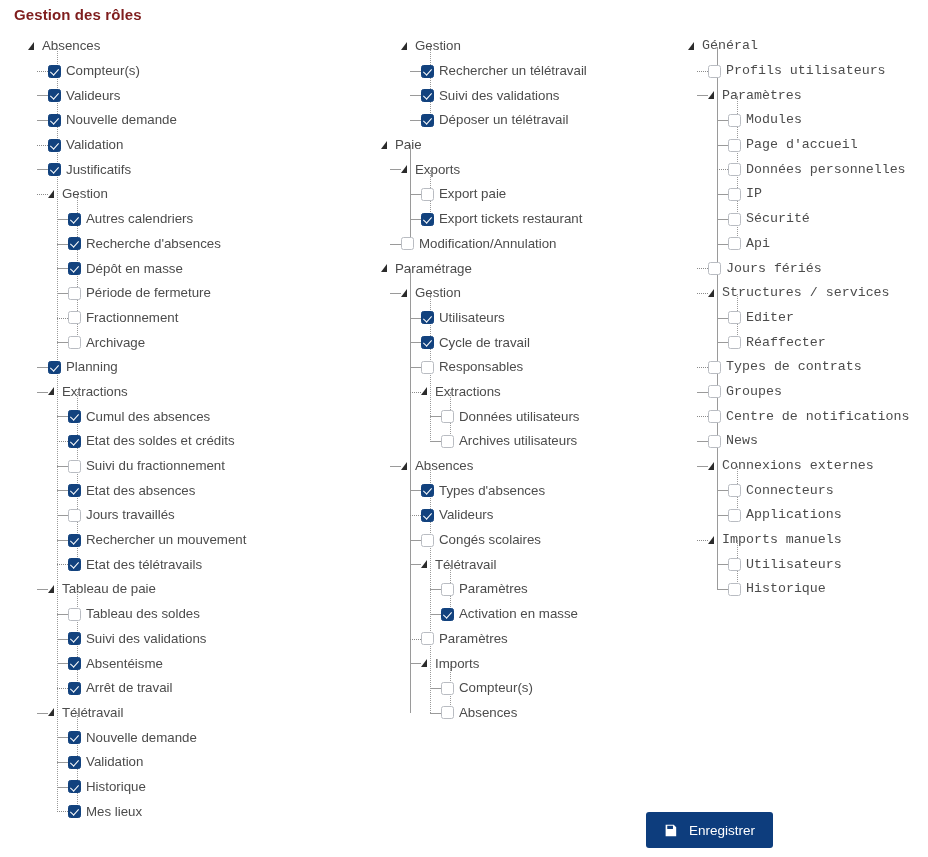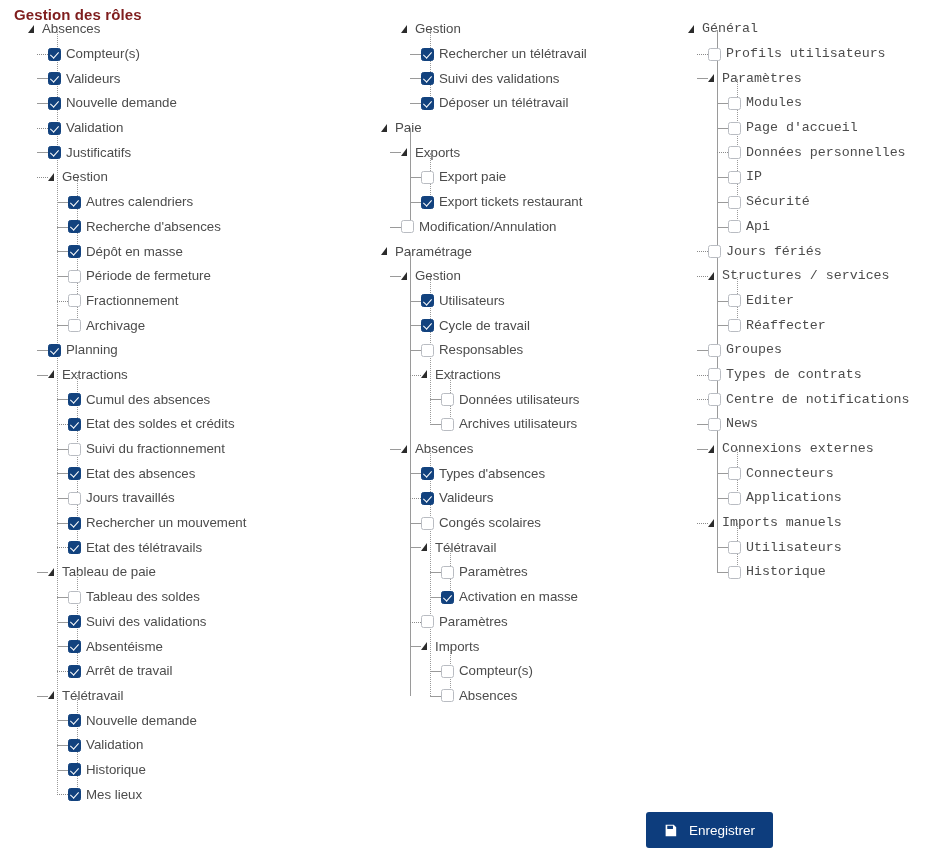--- a/index.html
+++ b/index.html
@@ -10,21 +10,21 @@
     color:#4a4a4a;
     overflow:hidden;
     position:relative;
   }
   #page-title{
     position:absolute;left:14px;top:6px;
     font-size:15px;font-weight:bold;color:#7f1d1d;
     letter-spacing:.1px;
   }
   .columns{
-    position:absolute;top:17px;left:0;width:773px;height:790px;
+    position:absolute;top:34px;left:0;width:773px;height:790px;
   }
   .col{position:absolute;top:0;}
   #col-1{left:28px;width:350px;}
   #col-2{left:381px;width:300px;}
   #col-3{left:688px;width:240px;font-family:Liberation Mono, monospace;}
 
   
   .node{position:relative;}
   .row{
     position:relative;
@@ -602,29 +602,29 @@
               </div>
               <div class="node">
                 <div class="row">
                   <span class="cbx"></span>
                   <span class="lbl">Réaffecter</span>
                 </div>
               </div>
             </div>
           </div>
           <div class="node">
+            <div class="row dotted">
+              <span class="cbx"></span>
+              <span class="lbl">Types de contrats</span>
+            </div>
+          </div>
+          <div class="node">
             <div class="row">
               <span class="cbx"></span>
               <span class="lbl">Groupes</span>
-            </div>
-          </div>
-          <div class="node">
-            <div class="row dotted">
-              <span class="cbx"></span>
-              <span class="lbl">Types de contrats</span>
             </div>
           </div>
           <div class="node">
             <div class="row dotted">
               <span class="cbx"></span>
               <span class="lbl">Centre de notifications</span>
             </div>
           </div>
           <div class="node">
             <div class="row">

